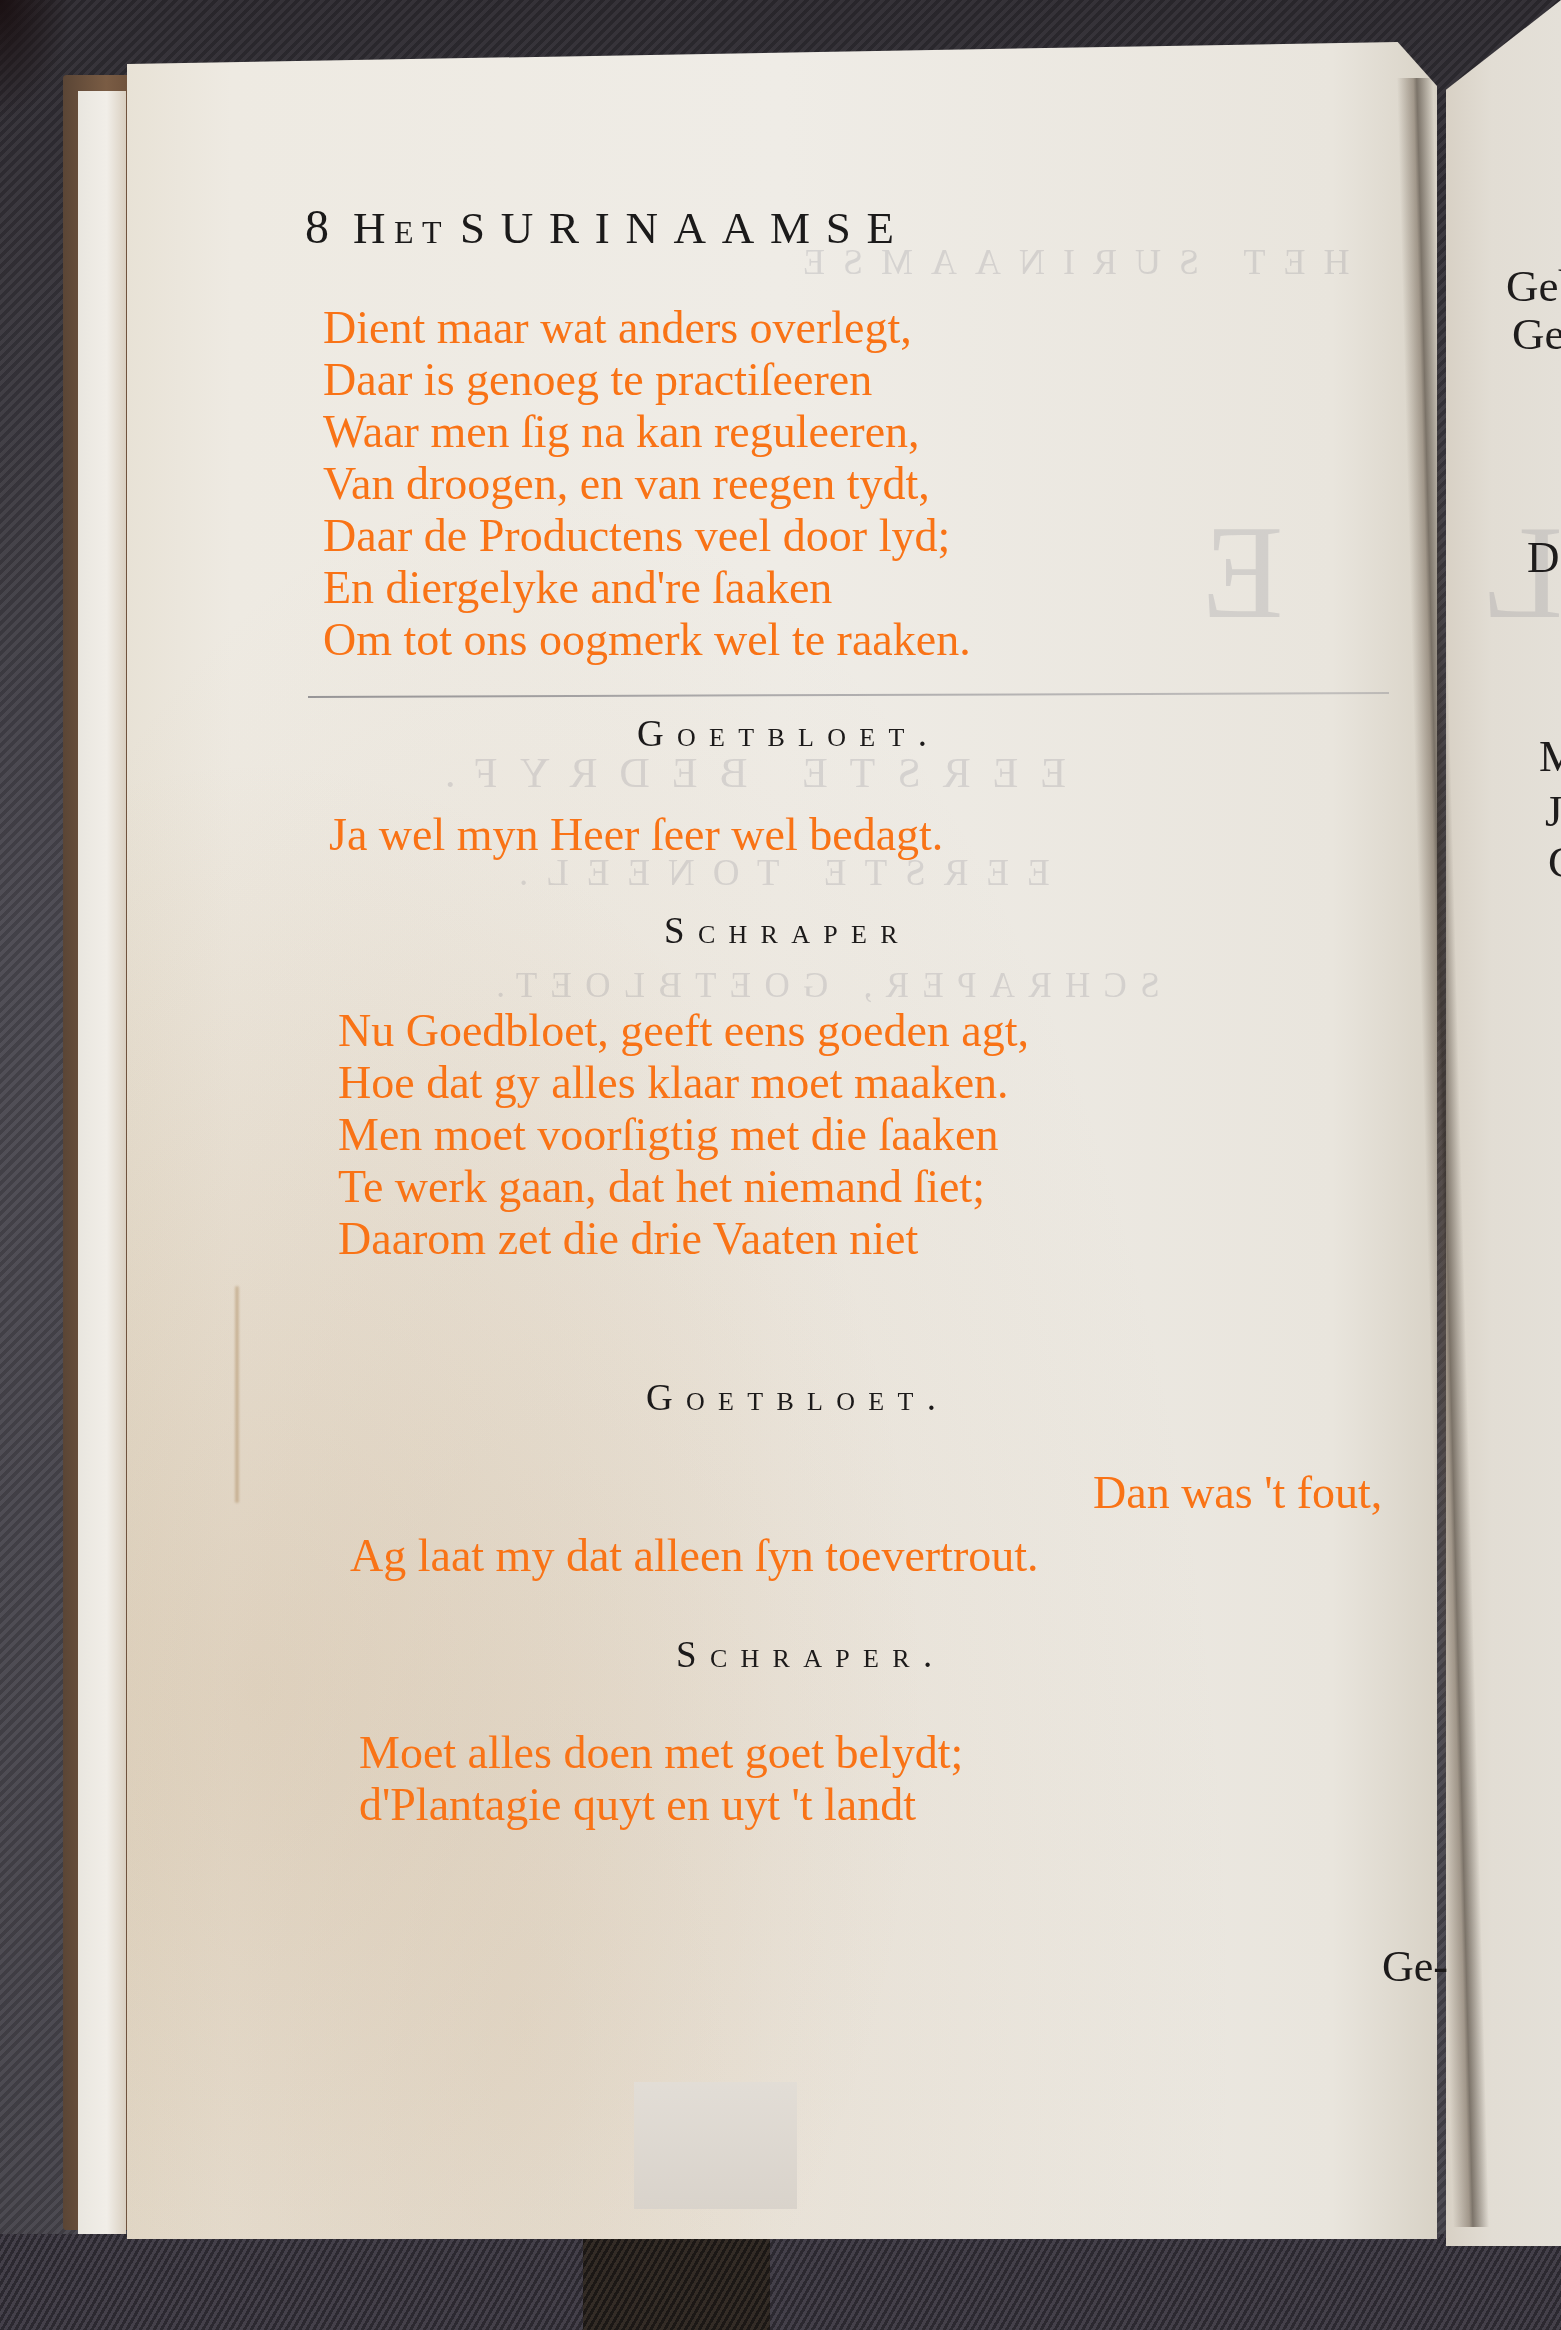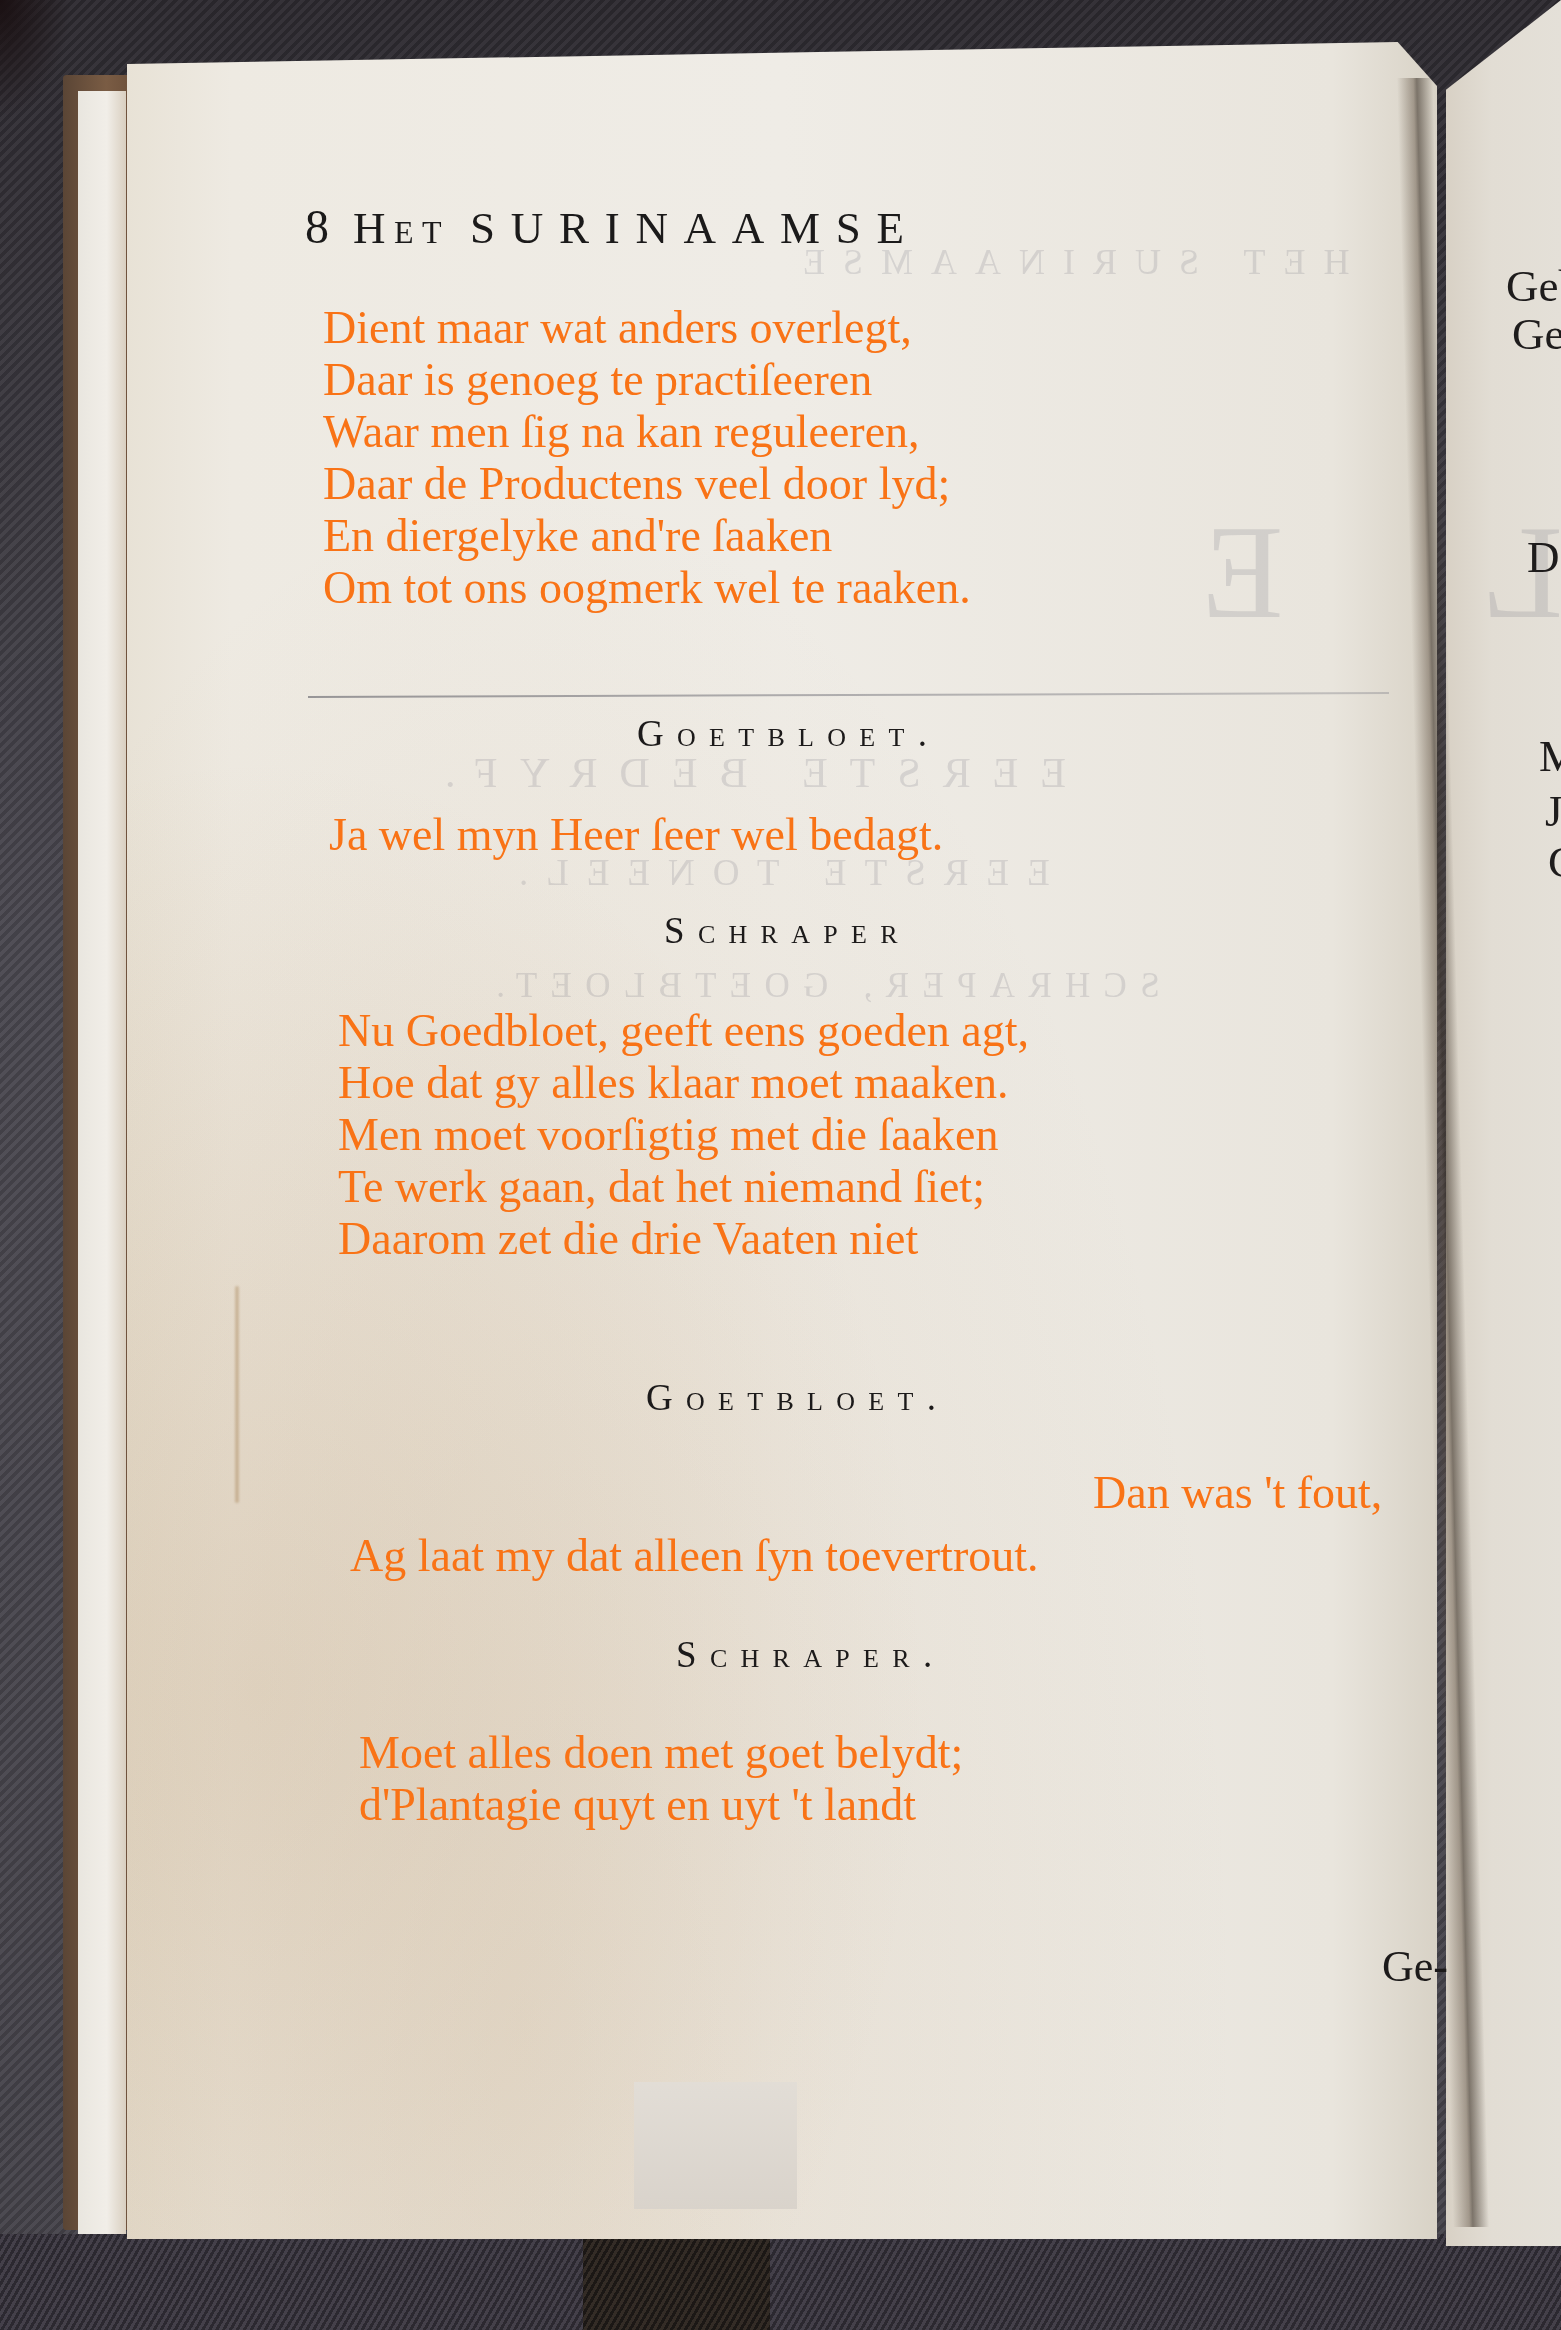--- a/index.html
+++ b/index.html
@@ -93,21 +93,21 @@
   .running-head .page-num {
     display: inline-block;
     margin-right: 24px;
     letter-spacing: 0;
     font-size: 48px;
   }
   .running-head .het {
     font-size: 45px;
     letter-spacing: 8.5px;
     font-variant: small-caps;
-    margin-right: 20px;
+    margin-right: 10px;
   }
   .running-head .title {
     letter-spacing: 15.7px;
   }
 
   .verse {
     position: absolute;
     color: #f97316;
     font-size: 46px;
     line-height: 52px;
@@ -181,20 +181,21 @@
 <div class="showthrough" style="left:483px; top:966px; font-size:35px; letter-spacing:13.3px;">SCHRAPER, GOETBLOET.</div>
 
 <div class="running-head">
   <span class="page-num">8</span><span class="het">Het</span><span class="title">SURINAAMSE</span>
 </div>
 
 <div class="verse" style="left:323px; top:302px;">
   <div>Dient maar wat anders overlegt,</div>
   <div>Daar is genoeg te practiſeeren</div>
   <div>Waar men ſig na kan reguleeren,</div>
+  <div>Van droogen, en van reegen tydt,</div>
   <div>Daar de Productens veel door lyd;</div>
   <div>En diergelyke and're ſaaken</div>
   <div>Om tot ons oogmerk wel te raaken.</div>
 </div>
 
 <div class="rule"></div>
 
 <div class="speaker" style="left:637px; top:712px;">Goetbloet.</div>
 
 <div class="verse" style="left:329px; top:809px;">

